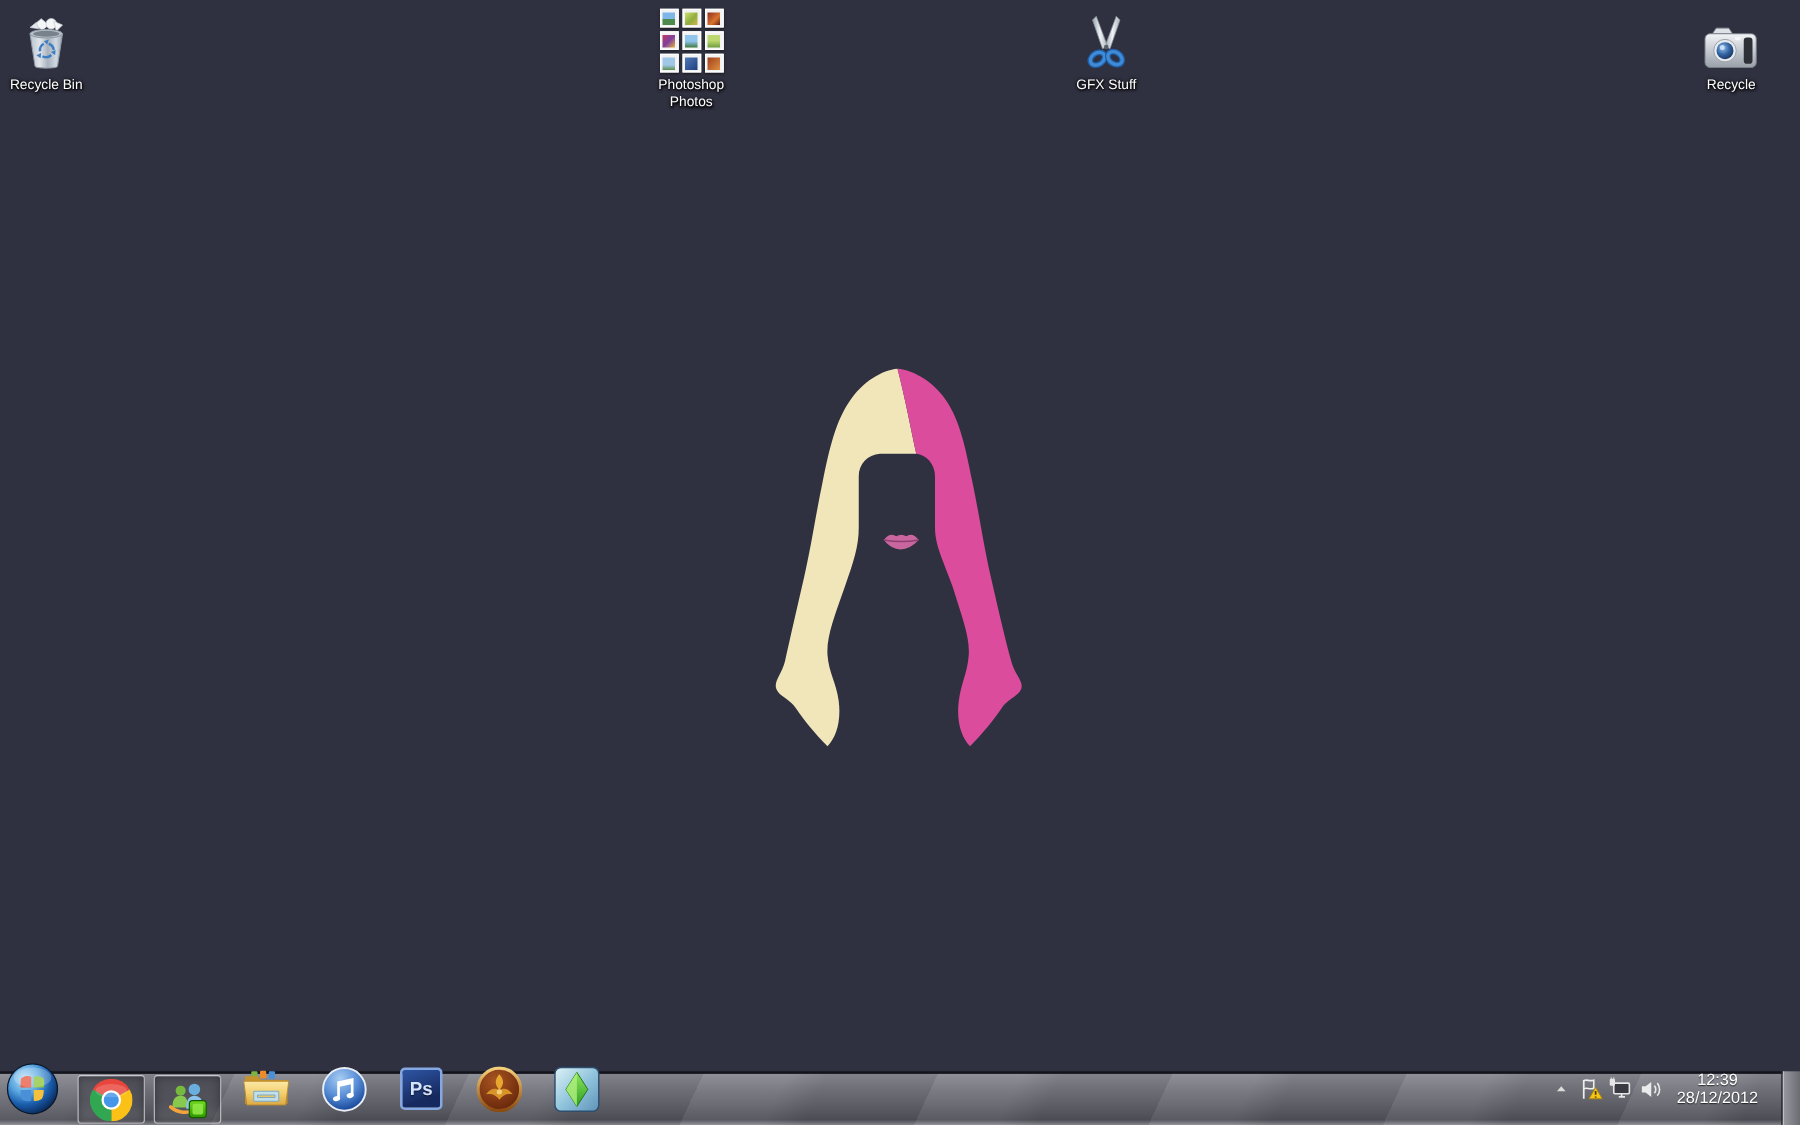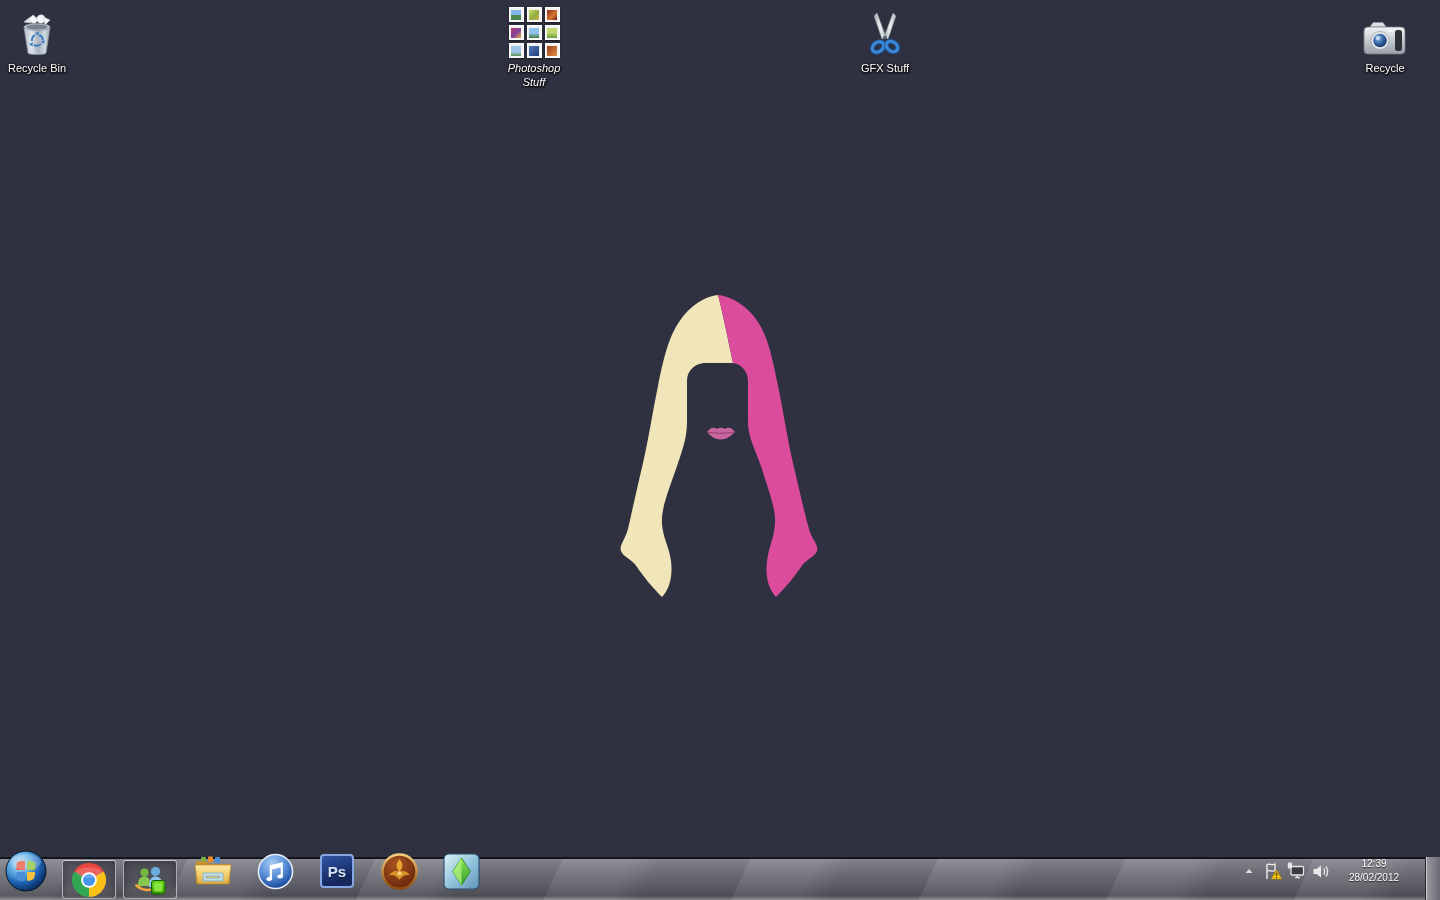--- a/index.html
+++ b/index.html
@@ -43,21 +43,21 @@
     box-shadow:inset 0 0 8px rgba(0,0,0,.35); }
   .pin-btn { width:42px; }
 
   .ps-tile { width:34px; height:34px; border:2px solid #86a8e2; border-radius:4px;
     background:linear-gradient(160deg,#2e55a4,#16295e 75%);
     color:#d6e4fb; font-weight:bold; font-size:15px; display:flex; align-items:center; justify-content:center;
     text-shadow:0 1px 1px rgba(0,0,0,.6); }
 
   
   .tray-btn { width:22px; color:#e8e8e8; }
-  .clock { left:1336px; width:76px; flex-direction:column; color:#fff; font-size:10px; line-height:14px;
+  .clock { left:1336px; width:76px; flex-direction:column; color:#fff; font-size:13px; line-height:14px;
     text-shadow:0 1px 1px rgba(0,0,0,.7); text-align:center; }
   .show-desktop { position:absolute; right:0; top:-2px; width:15px; height:43px;
     border-left:1px solid #26262c;
     background:linear-gradient(90deg,#9a9aa1,#7e7e86 60%,#6c6c74);
     box-shadow:inset 1px 0 0 rgba(255,255,255,.5); }
 </style>
 </head>
 <body>
 
 <div class="desktop">
@@ -107,21 +107,21 @@
         <g fill="#3e7ec2">
           <path d="M21,23 l4,-1.4 -1.2,4z"></path>
             <path d="M30.5,30 l-0.4,4.2 -3.4,-2.6z"></path>
             <path d="M18.5,36.5 l-3.4,-2.4 3.8,-1.8z"></path>
         </g>
       </svg>
     </div>
     <div class="dicon-label">Recycle Bin</div>
   </div>
 
-  <div class="dicon" style="left:489px; top:6px;font-style:italic;">
+  <div class="dicon" style="left:508px; top:6px;">
     <div class="dicon-img">
       <div class="ps-grid">
         <div class="cell c1">
             <i></i>
           </div>
           <div class="cell c2">
             <i></i>
           </div>
           <div class="cell c3">
             <i></i>
@@ -141,21 +141,21 @@
           <div class="cell c8">
             <i></i>
           </div>
           <div class="cell c9">
             <i></i>
           </div>
       </div>
     </div>
     <div class="dicon-label">
       <span>Photoshop</span><br>
-      <span>Stuff</span>
+      <span>Photos</span>
     </div>
   </div>
 
   <div class="dicon" style="left:840px; top:6px;">
     <div class="dicon-img">
       <svg width="40" height="48" viewBox="0 0 40 48">
         <defs>
           <linearGradient id="silv" x1="0" x2="1">
             <stop offset="0" stop-color="#9aa3ac"></stop>
               <stop offset=".5" stop-color="#eef2f6"></stop>
@@ -364,17 +364,17 @@
   <div class="tb tray-btn" style="left:1310px;">
     <svg width="19" height="17" viewBox="0 0 19 17">
       <path d="M1.5,6 L4.5,6 L9,2.5 L9,14.5 L4.5,11 L1.5,11 Z" fill="#eaeaea"></path>
       <path d="M11.5,5.5 C13,7 13,10 11.5,11.5" stroke="#eaeaea" stroke-width="1.3" fill="none"></path>
       <path d="M13.8,3.5 C16.3,6 16.3,11 13.8,13.5" stroke="#eaeaea" stroke-width="1.3" fill="none"></path>
     </svg>
   </div>
 
   <div class="tb clock">
     <span>12:39</span>
-    <span>28/02/2012</span>
+    <span>28/12/2012</span>
   </div>
 
   <div class="show-desktop"></div>
 </div>
 
 </body></html>

